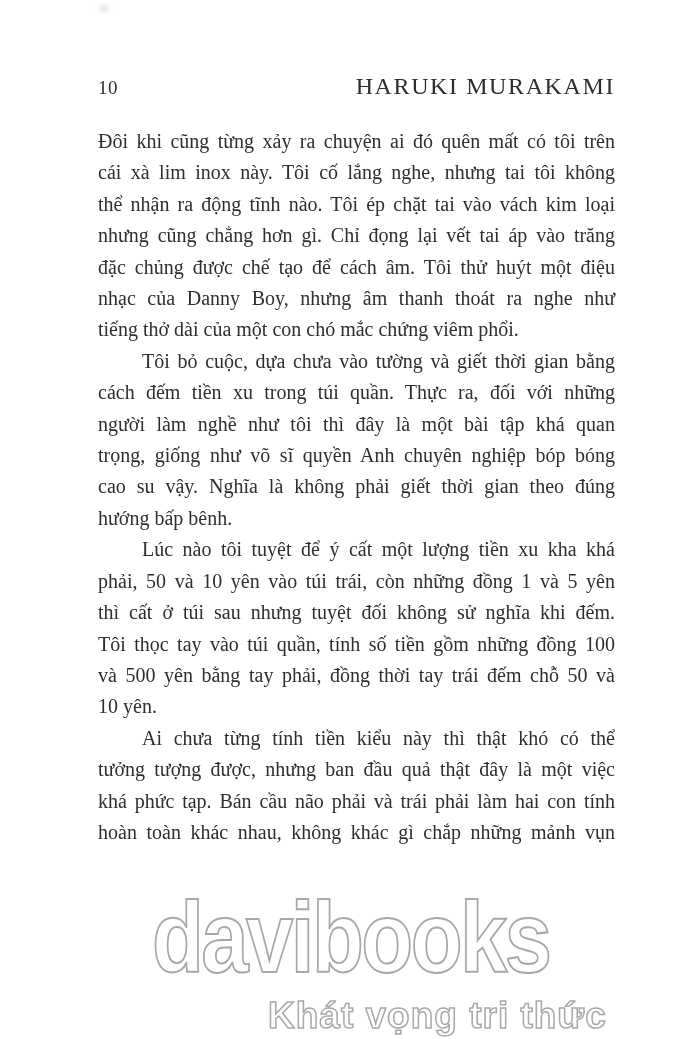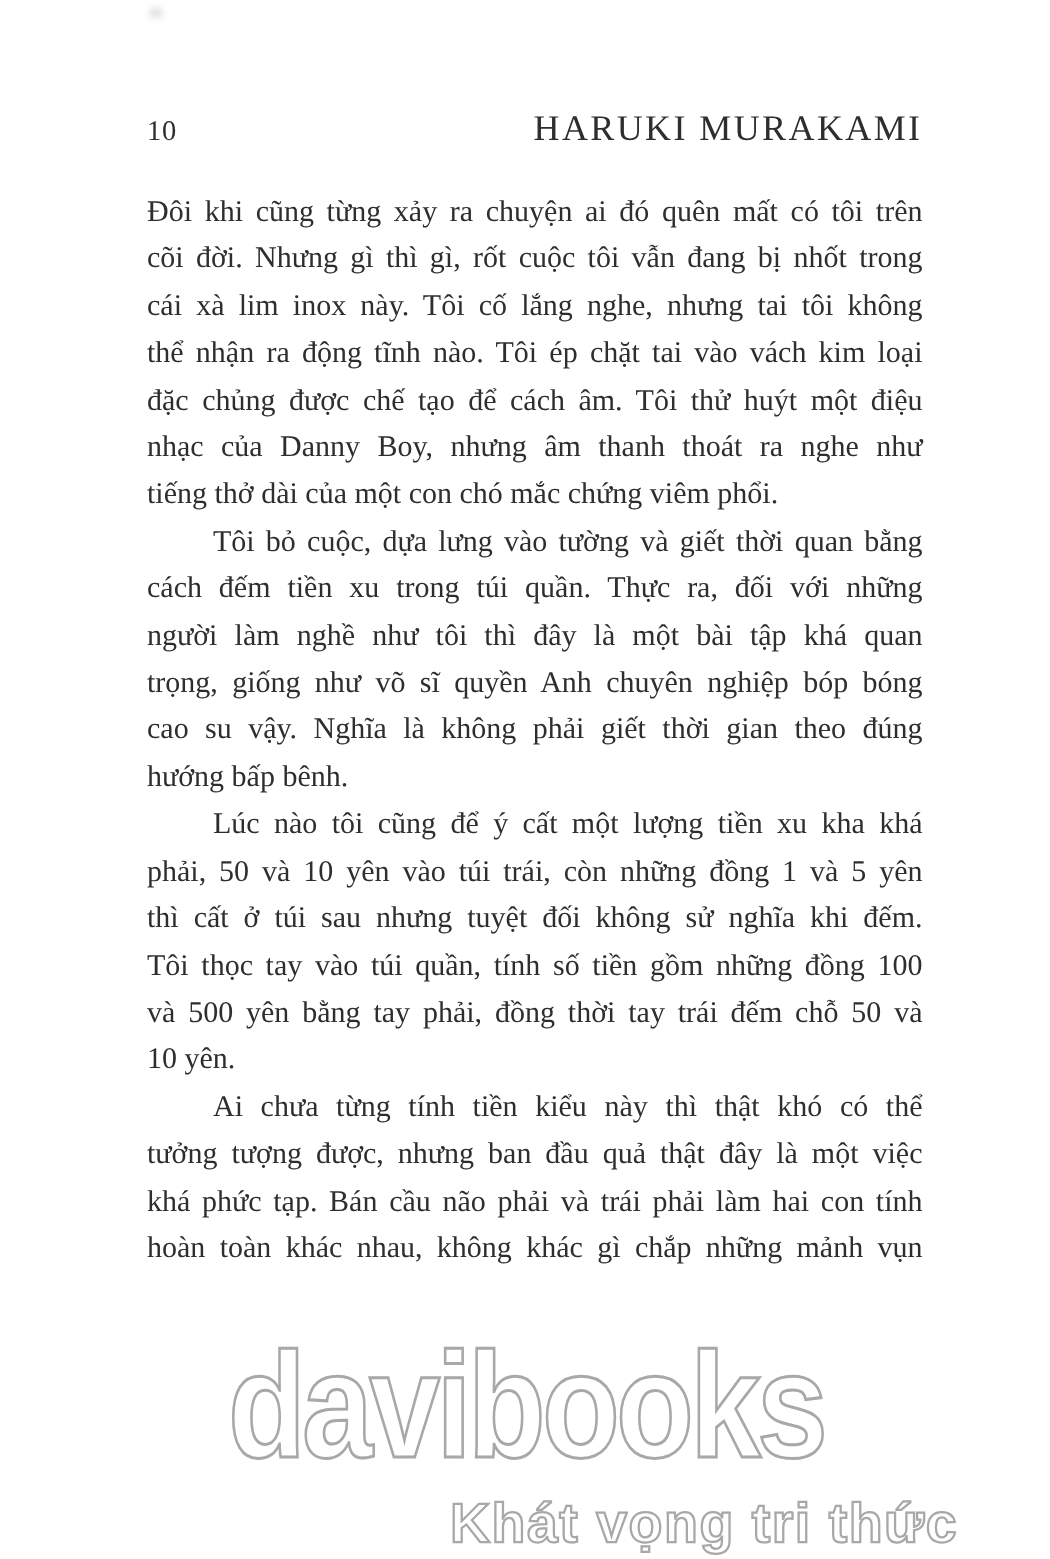--- a/index.html
+++ b/index.html
@@ -48,21 +48,20 @@
     left:152px;top:885px;
     font-size:100px;line-height:1.05;
     letter-spacing:-3px;
     transform:scaleX(0.85);
     transform-origin:left top;
   }
   .wm-slogan{
     left:268px;top:996px;
     font-size:37px;line-height:1.1;
     letter-spacing:1px;
-    margin-left:32px;
     -webkit-text-stroke:1.5px var(--wm);
   }
 </style>
 </head>
 <body>
 
 <div class="page">
 
   <div class="scan-artifact"></div>
 
@@ -71,33 +70,33 @@
     <span class="running-title">HARUKI MURAKAMI</span>
   </div>
 
   <div class="watermark-layer">
     <div class="wm wm-brand">davibooks</div>
     <div class="wm wm-slogan">Khát vọng tri thức</div>
   </div>
 
   <div class="body-text">
       <div class="line">Đôi khi cũng từng xảy ra chuyện ai đó quên mất có tôi trên</div>
-      <div class="line">cõi đời. Nhưng gì thì gì, rốt cuộc tôi vẫn đang bị nhốt trong</div>
       <div class="line">cái xà lim inox này. Tôi cố lắng nghe, nhưng tai tôi không</div>
       <div class="line">thể nhận ra động tĩnh nào. Tôi ép chặt tai vào vách kim loại</div>
+      <div class="line">nhưng cũng chẳng hơn gì. Chỉ đọng lại vết tai áp vào trăng</div>
       <div class="line">đặc chủng được chế tạo để cách âm. Tôi thử huýt một điệu</div>
       <div class="line">nhạc của Danny Boy, nhưng âm thanh thoát ra nghe như</div>
       <div class="line lastline">tiếng thở dài của một con chó mắc chứng viêm phổi.</div>
-      <div class="line indent">Tôi bỏ cuộc, dựa lưng vào tường và giết thời quan bằng</div>
+      <div class="line indent">Tôi bỏ cuộc, dựa chưa vào tường và giết thời gian bằng</div>
       <div class="line">cách đếm tiền xu trong túi quần. Thực ra, đối với những</div>
       <div class="line">người làm nghề như tôi thì đây là một bài tập khá quan</div>
       <div class="line">trọng, giống như võ sĩ quyền Anh chuyên nghiệp bóp bóng</div>
       <div class="line">cao su vậy. Nghĩa là không phải giết thời gian theo đúng</div>
       <div class="line lastline">hướng bấp bênh.</div>
-      <div class="line indent">Lúc nào tôi cũng để ý cất một lượng tiền xu kha khá</div>
+      <div class="line indent">Lúc nào tôi tuyệt để ý cất một lượng tiền xu kha khá</div>
       <div class="line">phải, 50 và 10 yên vào túi trái, còn những đồng 1 và 5 yên</div>
       <div class="line">thì cất ở túi sau nhưng tuyệt đối không sử nghĩa khi đếm.</div>
       <div class="line">Tôi thọc tay vào túi quần, tính số tiền gồm những đồng 100</div>
       <div class="line">và 500 yên bằng tay phải, đồng thời tay trái đếm chỗ 50 và</div>
       <div class="line lastline">10 yên.</div>
       <div class="line indent">Ai chưa từng tính tiền kiểu này thì thật khó có thể</div>
       <div class="line">tưởng tượng được, nhưng ban đầu quả thật đây là một việc</div>
       <div class="line">khá phức tạp. Bán cầu não phải và trái phải làm hai con tính</div>
       <div class="line">hoàn toàn khác nhau, không khác gì chắp những mảnh vụn</div>
     </div>

